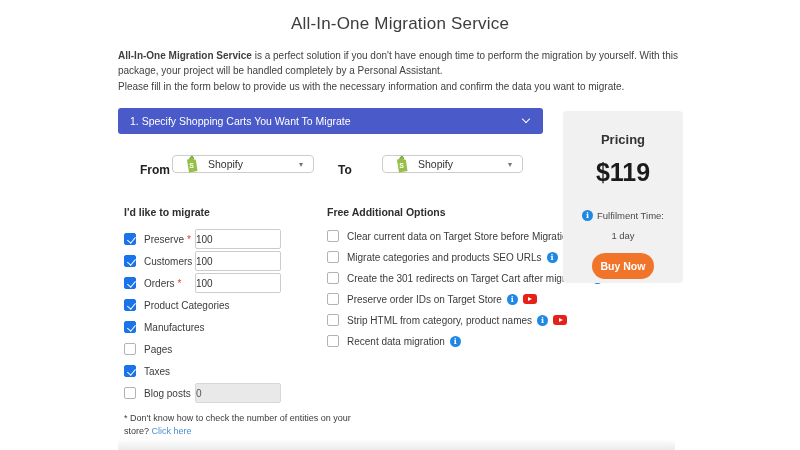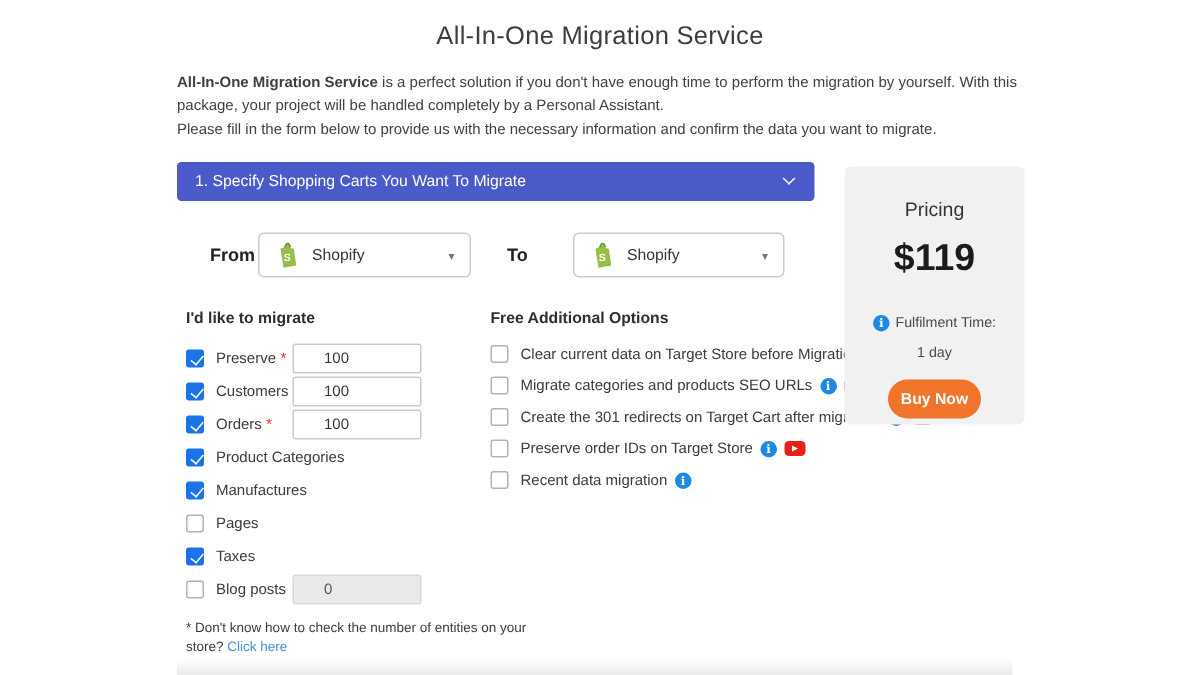--- a/index.html
+++ b/index.html
@@ -21,21 +21,21 @@
                  line-height:26px; padding-left:12px; cursor:pointer; }
   .chev { position:absolute; right:14px; top:8px; width:6px; height:6px;
           border-right:1.8px solid #fff; border-bottom:1.8px solid #fff;
           transform:rotate(45deg); }
 
   
   .carts-row { position:absolute; left:118px; top:155px; width:425px; height:30px; }
   .cart-label { position:absolute; top:8px; font-size:12px; font-weight:bold; color:#222; }
   .cart-label.from { left:22px; }
   .cart-label.to { left:220px; }
-  .select { position:absolute; top:0; height:30px; background:#fff; border:1px solid #ccc;
+  .select { position:absolute; top:0; height:18px; background:#fff; border:1px solid #ccc;
             border-radius:4px; display:flex; align-items:center; padding:0 10px; cursor:pointer; }
   .select.from-sel { left:54px; width:142px; }
   .select.to-sel { left:264px; width:141px; }
   .shopify-icon { width:16px; height:18px; margin-right:9px; flex:none; display:inline-block; }
   .select .val { font-size:10.5px; color:#333; }
   .caret { margin-left:auto; font-size:8px; color:#777; }
 
   
   .col-heading { font-size:10.5px; font-weight:bold; color:#2e2e2e; margin-bottom:11px; }
   .col-left { position:absolute; left:124px; top:206px; width:200px; }
@@ -46,42 +46,42 @@
   .lbl { font-size:10px; color:#3b3b3b; white-space:nowrap; }
   .star { color:#e53935; margin-left:3px; font-size:10px; }
 
   .cb { width:12px; height:12px; border:1px solid #b3b3b3; border-radius:2px; background:#fff;
         display:inline-block; flex:none; margin-right:8px; position:relative; cursor:pointer; }
   .cb.on { background:#1a73e8; border-color:#1a73e8; }
   .cb.on::after { content:""; position:absolute; left:3.5px; top:0.5px; width:3.5px; height:7px;
                   border:solid #fff; border-width:0 1.8px 1.8px 0; transform:rotate(40deg); }
 
   .num { position:absolute; left:71px; top:0; width:86px; height:20px; border:1px solid #ccc;
-         border-radius:2px; font-size:10px; color:#333; padding-left:20px;
+         border-radius:2px; font-size:10px; color:#333; padding-left:0;
          font-family:"Liberation Sans","DejaVu Sans",sans-serif; }
   .num.gray { background:#e9e9e9; border-color:#d8d8d8; color:#555; }
 
   .footnote { margin-top:9px; width:230px; font-size:9px; line-height:13px; color:#3b3b3b; }
   .footnote a { color:#4a90d2; text-decoration:none; cursor:pointer; }
 
   .info-icon { display:inline-block; flex:none; width:11px; height:11px; border-radius:50%;
                background:#1e88e5; margin-left:5px; position:relative; cursor:pointer; }
   .info-icon::after { content:"i"; position:absolute; left:0; top:0; width:11px; height:11px;
                       color:#fff; font-size:8px; font-weight:bold; text-align:center;
                       line-height:11px; font-family:"DejaVu Serif",serif; }
   .yt-icon { display:inline-block; flex:none; width:14px; height:10px; background:#e62117;
              border-radius:3px; margin-left:5px; position:relative; cursor:pointer; }
   .yt-icon::after { content:""; position:absolute; left:5.5px; top:2.5px; width:0; height:0;
                     border-left:4px solid #fff; border-top:2.5px solid transparent;
                     border-bottom:2.5px solid transparent; }
 
   
   .pricing { position:absolute; left:563px; top:111px; width:120px; height:172px;
              background:#f1f1f2; border-radius:4px; text-align:center; }
-  .pricing-heading { margin-top:21px; font-size:13px; font-weight:normal; color:#333; }
+  .pricing-heading { margin-top:21px; font-size:13px; font-weight:bold; color:#333; }
   .price { margin-top:11px; font-size:25px; font-weight:bold; color:#1b1b1b; }
   .fulfil { margin-top:23px; font-size:9.5px; color:#4a4a4a; display:flex;
             justify-content:center; }
   .fulfil .info-icon { margin:0 4px 0 0; }
   .fulfil-val { margin-top:9px; font-size:9.5px; color:#4a4a4a; }
   .buy-btn { margin-top:12px; width:62px; height:26px; border:none; border-radius:13px;
              background:#f0742a; color:#fff; font-size:10.5px; font-weight:bold; cursor:pointer;
              font-family:"Liberation Sans","DejaVu Sans",sans-serif; }
 
   
@@ -193,20 +193,26 @@
       <span class="yt-icon"></span>
     </div>
     <div class="opt-row">
       <span class="cb"></span>
       <span class="lbl">Preserve order IDs on Target Store</span>
       <span class="info-icon"></span>
       <span class="yt-icon"></span>
     </div>
     <div class="opt-row">
       <span class="cb"></span>
+      <span class="lbl">Strip HTML from category, product names</span>
+      <span class="info-icon"></span>
+      <span class="yt-icon"></span>
+    </div>
+    <div class="opt-row">
+      <span class="cb"></span>
       <span class="lbl">Recent data migration</span>
       <span class="info-icon"></span>
     </div>
   </div>
 
   <aside class="pricing">
     <div class="pricing-heading">Pricing</div>
     <div class="price">$119</div>
     <div class="fulfil">
       <span class="info-icon"></span>

